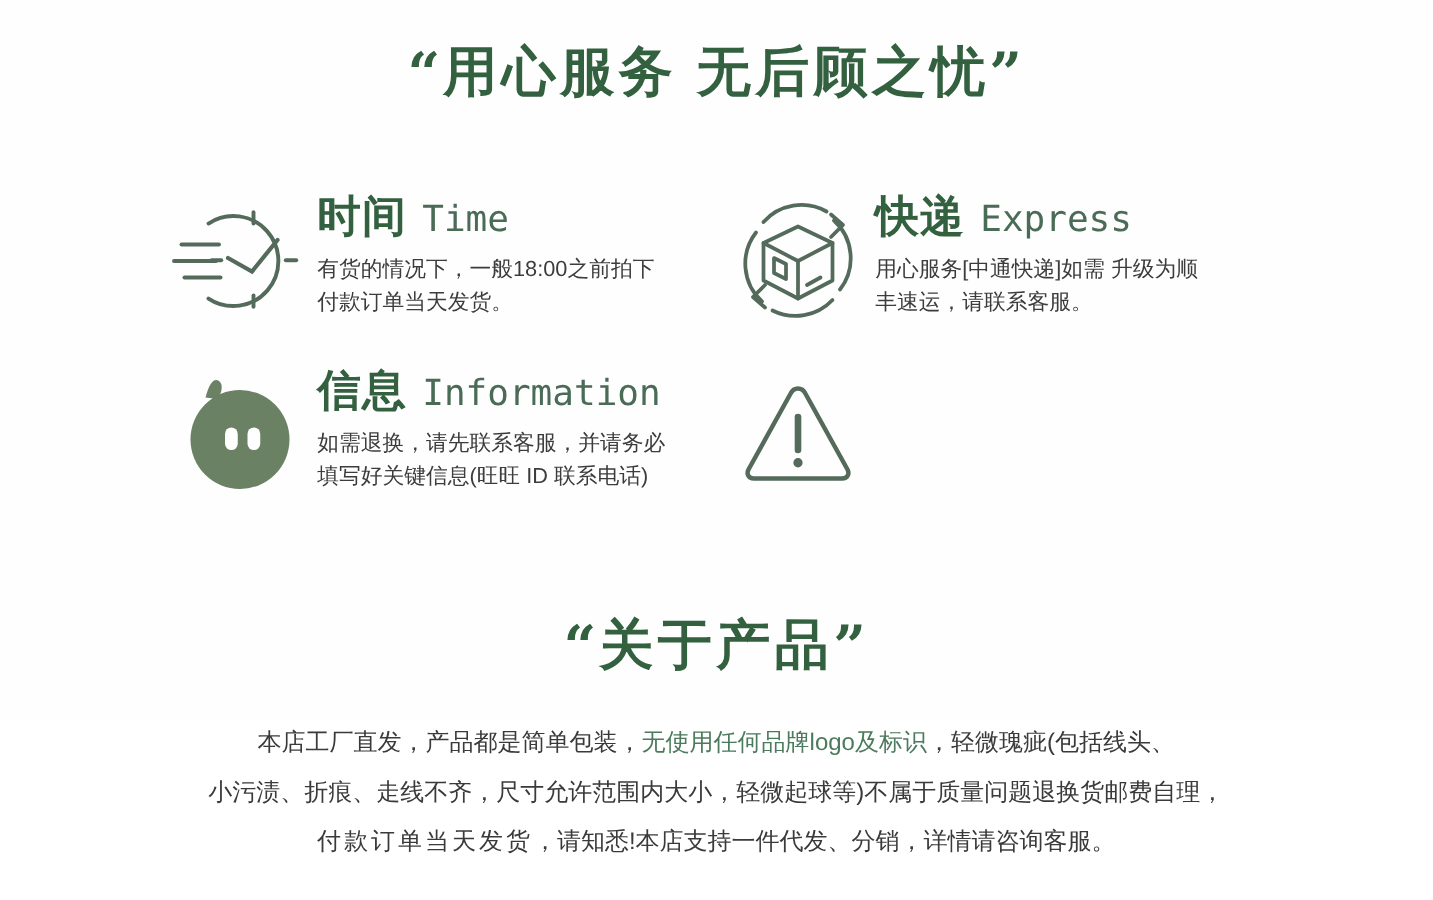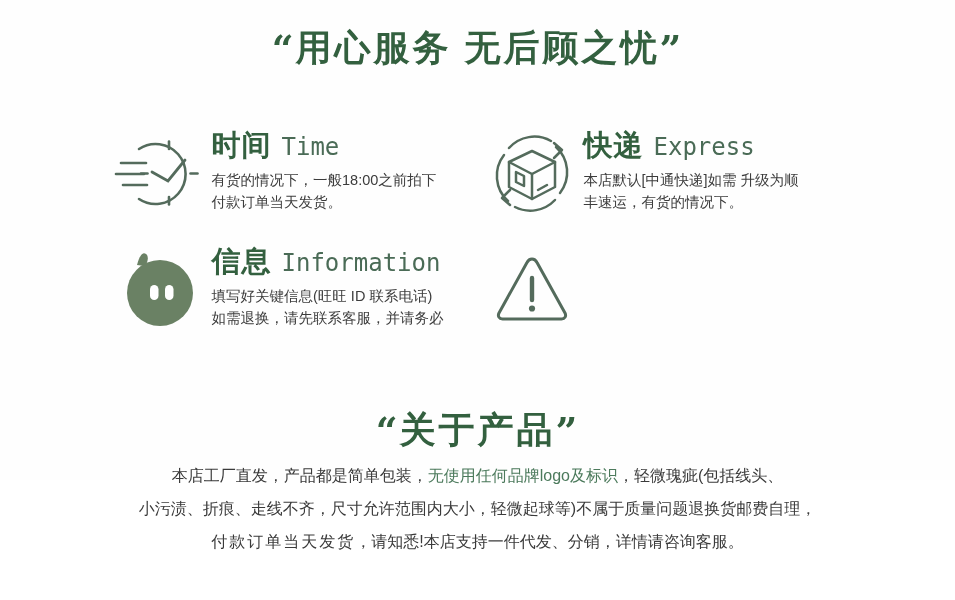--- a/index.html
+++ b/index.html
@@ -98,21 +98,21 @@
 
   
   #product-heading {
     position: absolute;
     top: 412px;
     left: 0;
     width: 955px;
   }
   .product-note {
     position: absolute;
-    top: 460px;
+    top: 480px;
     left: 0;
     width: 955px;
     text-align: center;
     font-size: 16px;
     line-height: 2.05;
     color: #3a3a3a;
   }
   .product-note .ln { white-space: nowrap; }
   .hl-green { color: #4c7a5c; }
   .spaced { letter-spacing: 2px; }
@@ -173,42 +173,42 @@
             <path d="M31 45 L39 49 L39 59 L31 55 Z"></path>
             <line x1="53" y1="63" x2="62" y2="58"></line>
           </g>
         </svg>
       </div>
       <div class="service-body">
         <div class="service-head">
           <span class="svc-cn">快递</span><span class="svc-en">Express</span>
         </div>
         <div class="service-desc">
-          <div>本店默认[中通快递]如需 升级为顺</div>
-          <div>丰速运，有货的情况下。</div>
+          <div>用心服务[中通快递]如需 升级为顺</div>
+          <div>丰速运，请联系客服。</div>
         </div>
       </div>
     </div>
 
     <div class="service-item">
       <div class="service-icon">
         <svg width="94" height="94" viewBox="0 0 94 94">
           <path d="M24 22 C27 11 30 9 33 11 C36 13 35 19 32 23 Z" fill="#6a8164"></path>
           <circle cx="47" cy="50" r="33" fill="#6a8164"></circle>
           <rect x="37" y="42" width="8.5" height="15" rx="4.25" fill="#ffffff"></rect>
           <rect x="52" y="42" width="8.5" height="15" rx="4.25" fill="#ffffff"></rect>
         </svg>
       </div>
       <div class="service-body">
         <div class="service-head">
           <span class="svc-cn">信息</span><span class="svc-en">Information</span>
         </div>
         <div class="service-desc">
+          <div>如需退换，请先联系客服，并请务必</div>
           <div>填写好关键信息(旺旺 ID 联系电话)</div>
-          <div>如需退换，请先联系客服，并请务必</div>
         </div>
       </div>
     </div>
 
     <div class="service-item">
       <div class="service-icon">
         <svg width="94" height="94" viewBox="0 0 94 94">
           <g fill="none" stroke="#546b5c" stroke-width="3" stroke-linejoin="round" stroke-linecap="round">
             <path d="M47 16 C49.5 16 51 17.5 52 19.5 L80 70 C81.5 73 80 76 76.5 76 L17.5 76 C14 76 12.5 73 14 70 L42 19.5 C43 17.5 44.5 16 47 16 Z"></path>
             <line x1="47" y1="35" x2="47" y2="57" stroke-width="4.4"></line>

